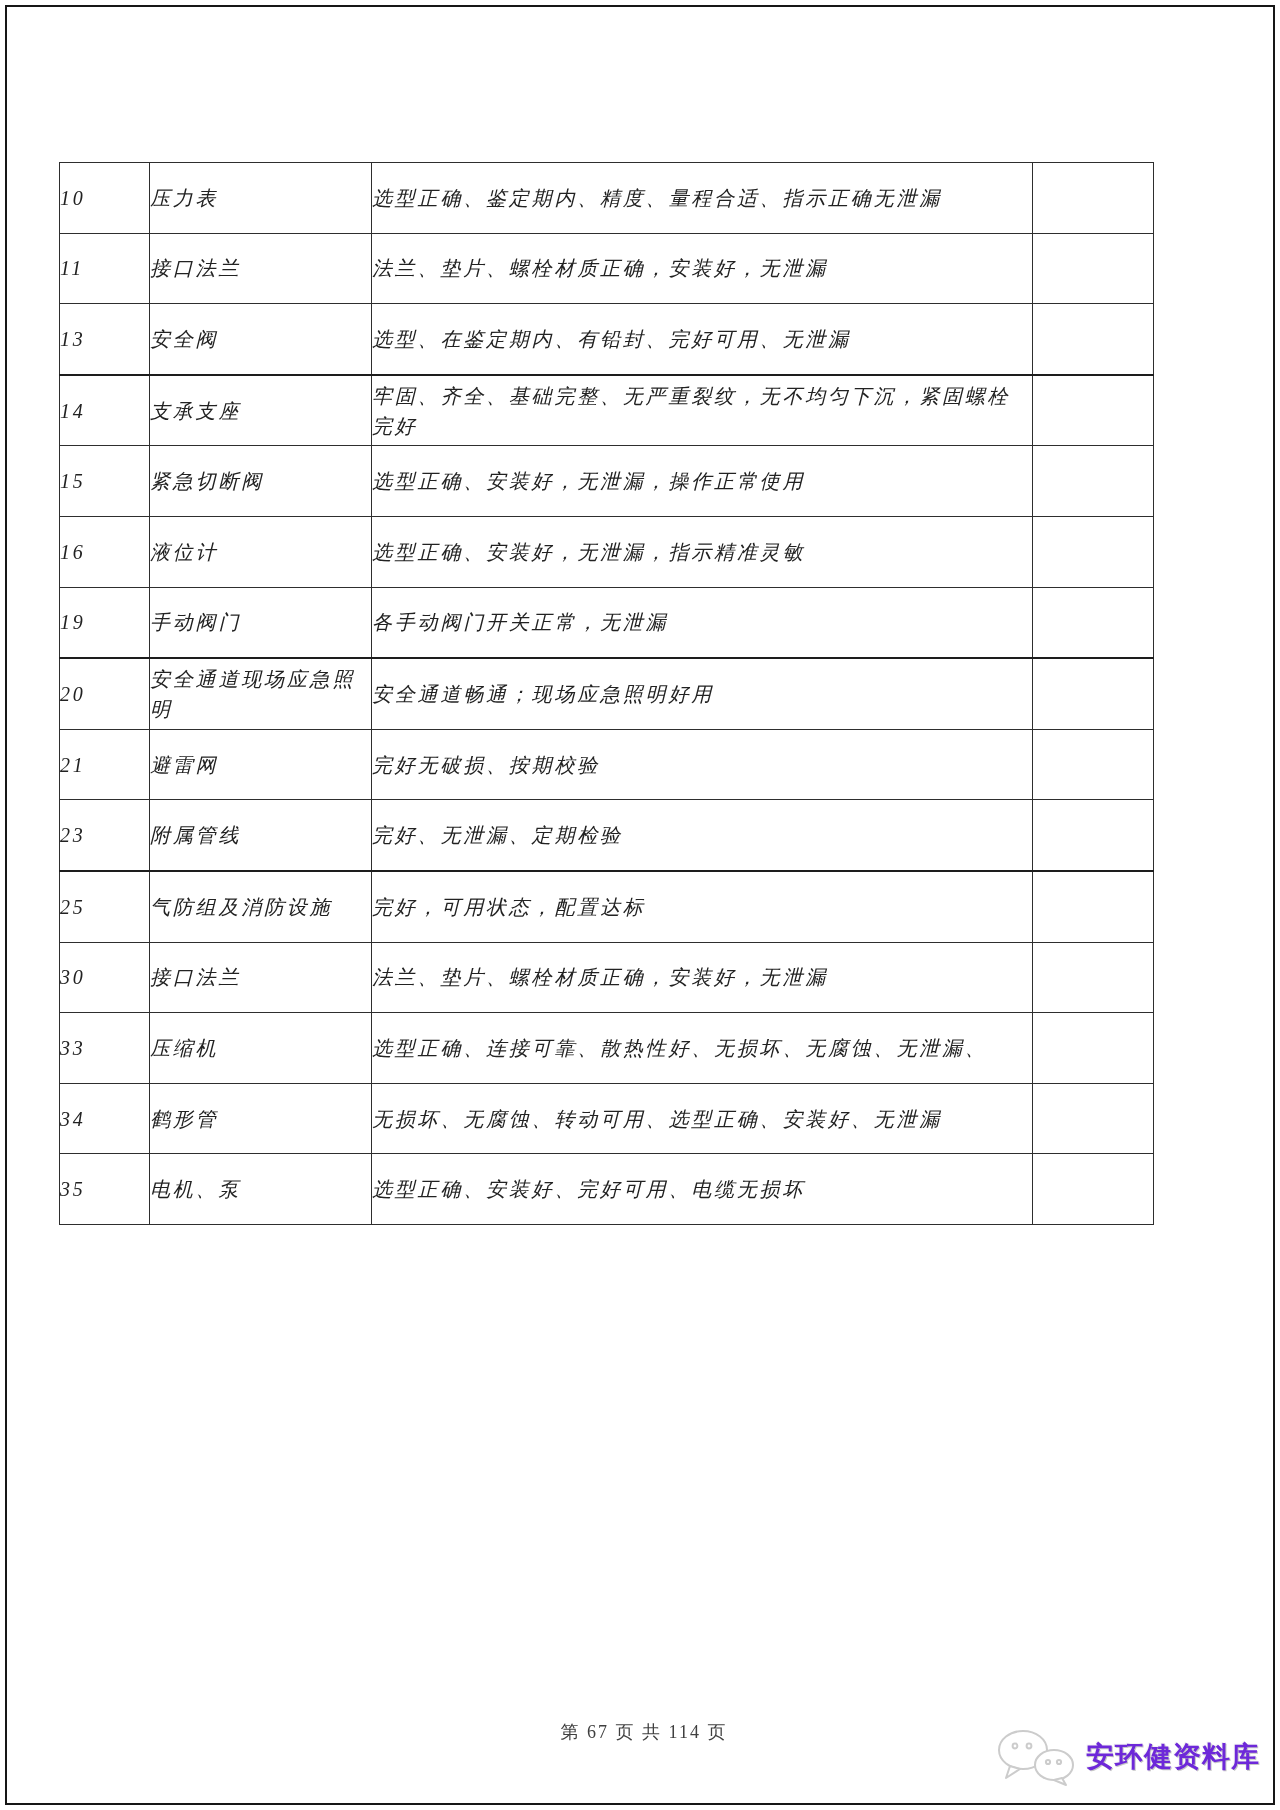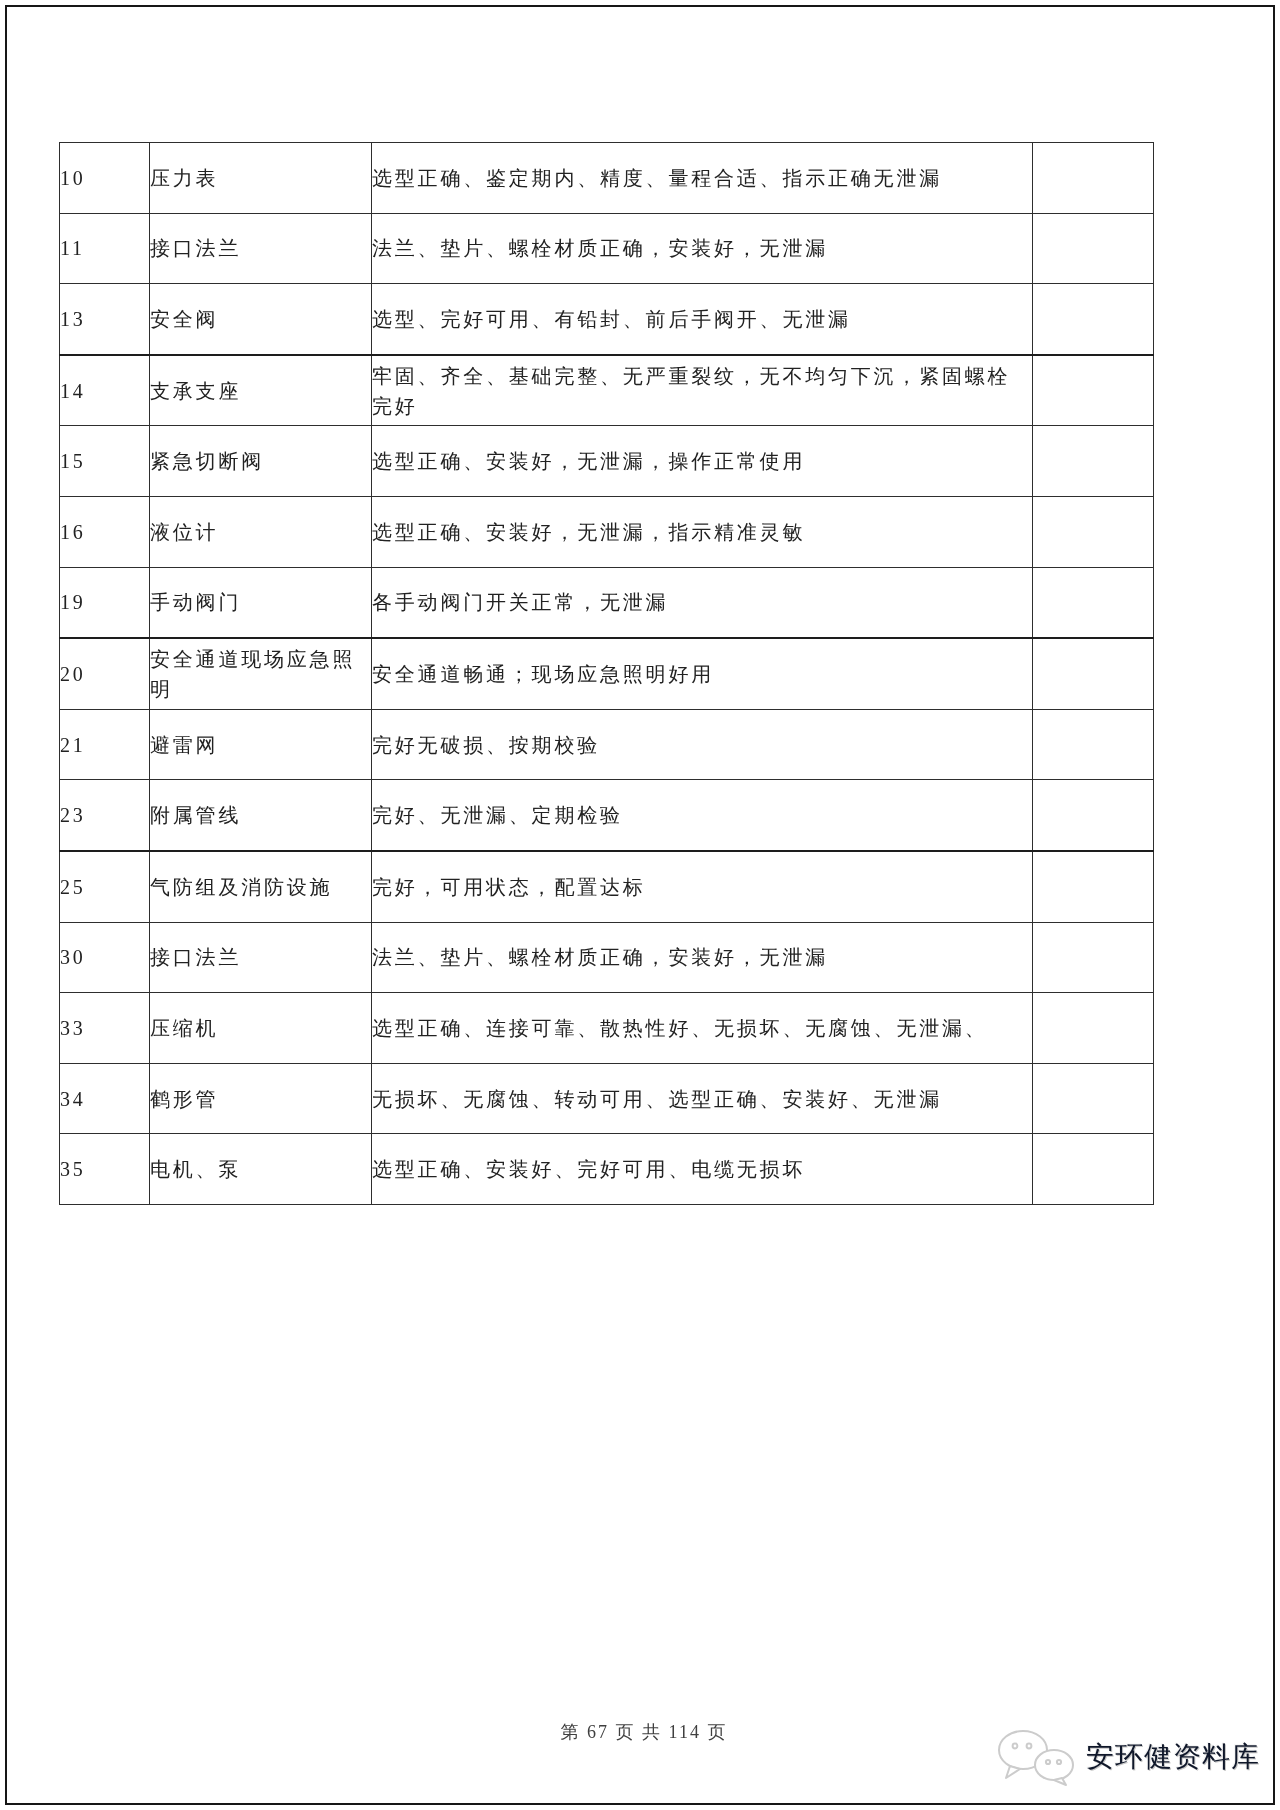--- a/index.html
+++ b/index.html
@@ -14,24 +14,25 @@
   }
   .page-frame {
     position: absolute;
     left: 5px; top: 5px; right: 5px; bottom: 5px;
     border: 2px solid #161616;
     pointer-events: none;
   }
   table.checklist {
     position: absolute;
     left: 59px;
-    top: 142px;
+    top: 162px;
     width: 1094px;
     border-collapse: collapse;
     table-layout: fixed;
+    font-style: italic;
   }
   table.checklist td {
     border: 1px solid #2e2e2e;
     height: 69.6px;
     vertical-align: middle;
     line-height: 30px;
     font-size: 20px;
     letter-spacing: 2.8px;
     color: #222222;
     padding: 0;
@@ -61,23 +62,23 @@
   .watermark {
     position: absolute;
     left: 996px;
     top: 1728px;
     display: flex;
     align-items: center;
     gap: 8px;
   }
   .watermark .wm-text {
     font-size: 28px;
-    font-weight: normal;
+    font-weight: bold;
     letter-spacing: 1px;
-    color: #0f172a;
+    color: #6d28d9;
     text-shadow: 1px 1px 0 #c6c6c6, -1px -1px 0 #f4f4f4;
     white-space: nowrap;
   }
   .watermark svg { display: block; }
 </style>
 </head>
 <body>
 
 <div class="page">
   <div class="page-frame"></div>
@@ -98,21 +99,21 @@
   </tr>
         <tr>
     <td class="c-no">11</td>
     <td class="c-name">接口法兰</td>
     <td class="c-crit">法兰、垫片、螺栓材质正确，安装好，无泄漏</td>
     <td class="c-remark"></td>
   </tr>
         <tr>
     <td class="c-no">13</td>
     <td class="c-name">安全阀</td>
-    <td class="c-crit">选型、完好可用、有铅封、前后手阀开、无泄漏</td>
+    <td class="c-crit">选型、在鉴定期内、有铅封、完好可用、无泄漏</td>
     <td class="c-remark"></td>
   </tr>
         <tr class="thick-top">
     <td class="c-no">14</td>
     <td class="c-name">支承支座</td>
     <td class="c-crit">牢固、齐全、基础完整、无严重裂纹，无不均匀下沉，紧固螺栓完好</td>
     <td class="c-remark"></td>
   </tr>
         <tr>
     <td class="c-no">15</td>

